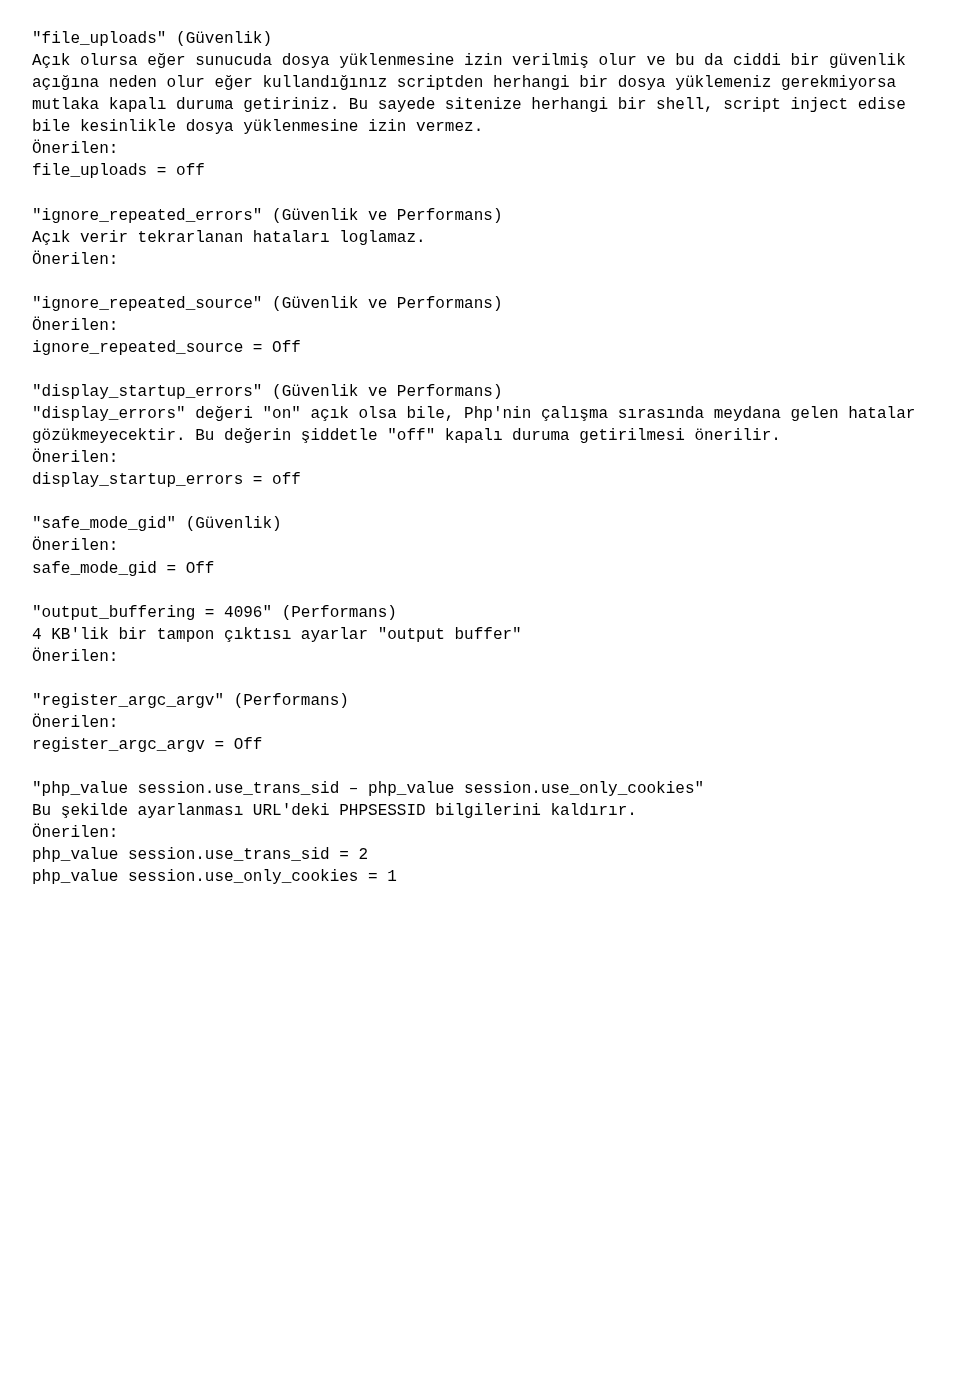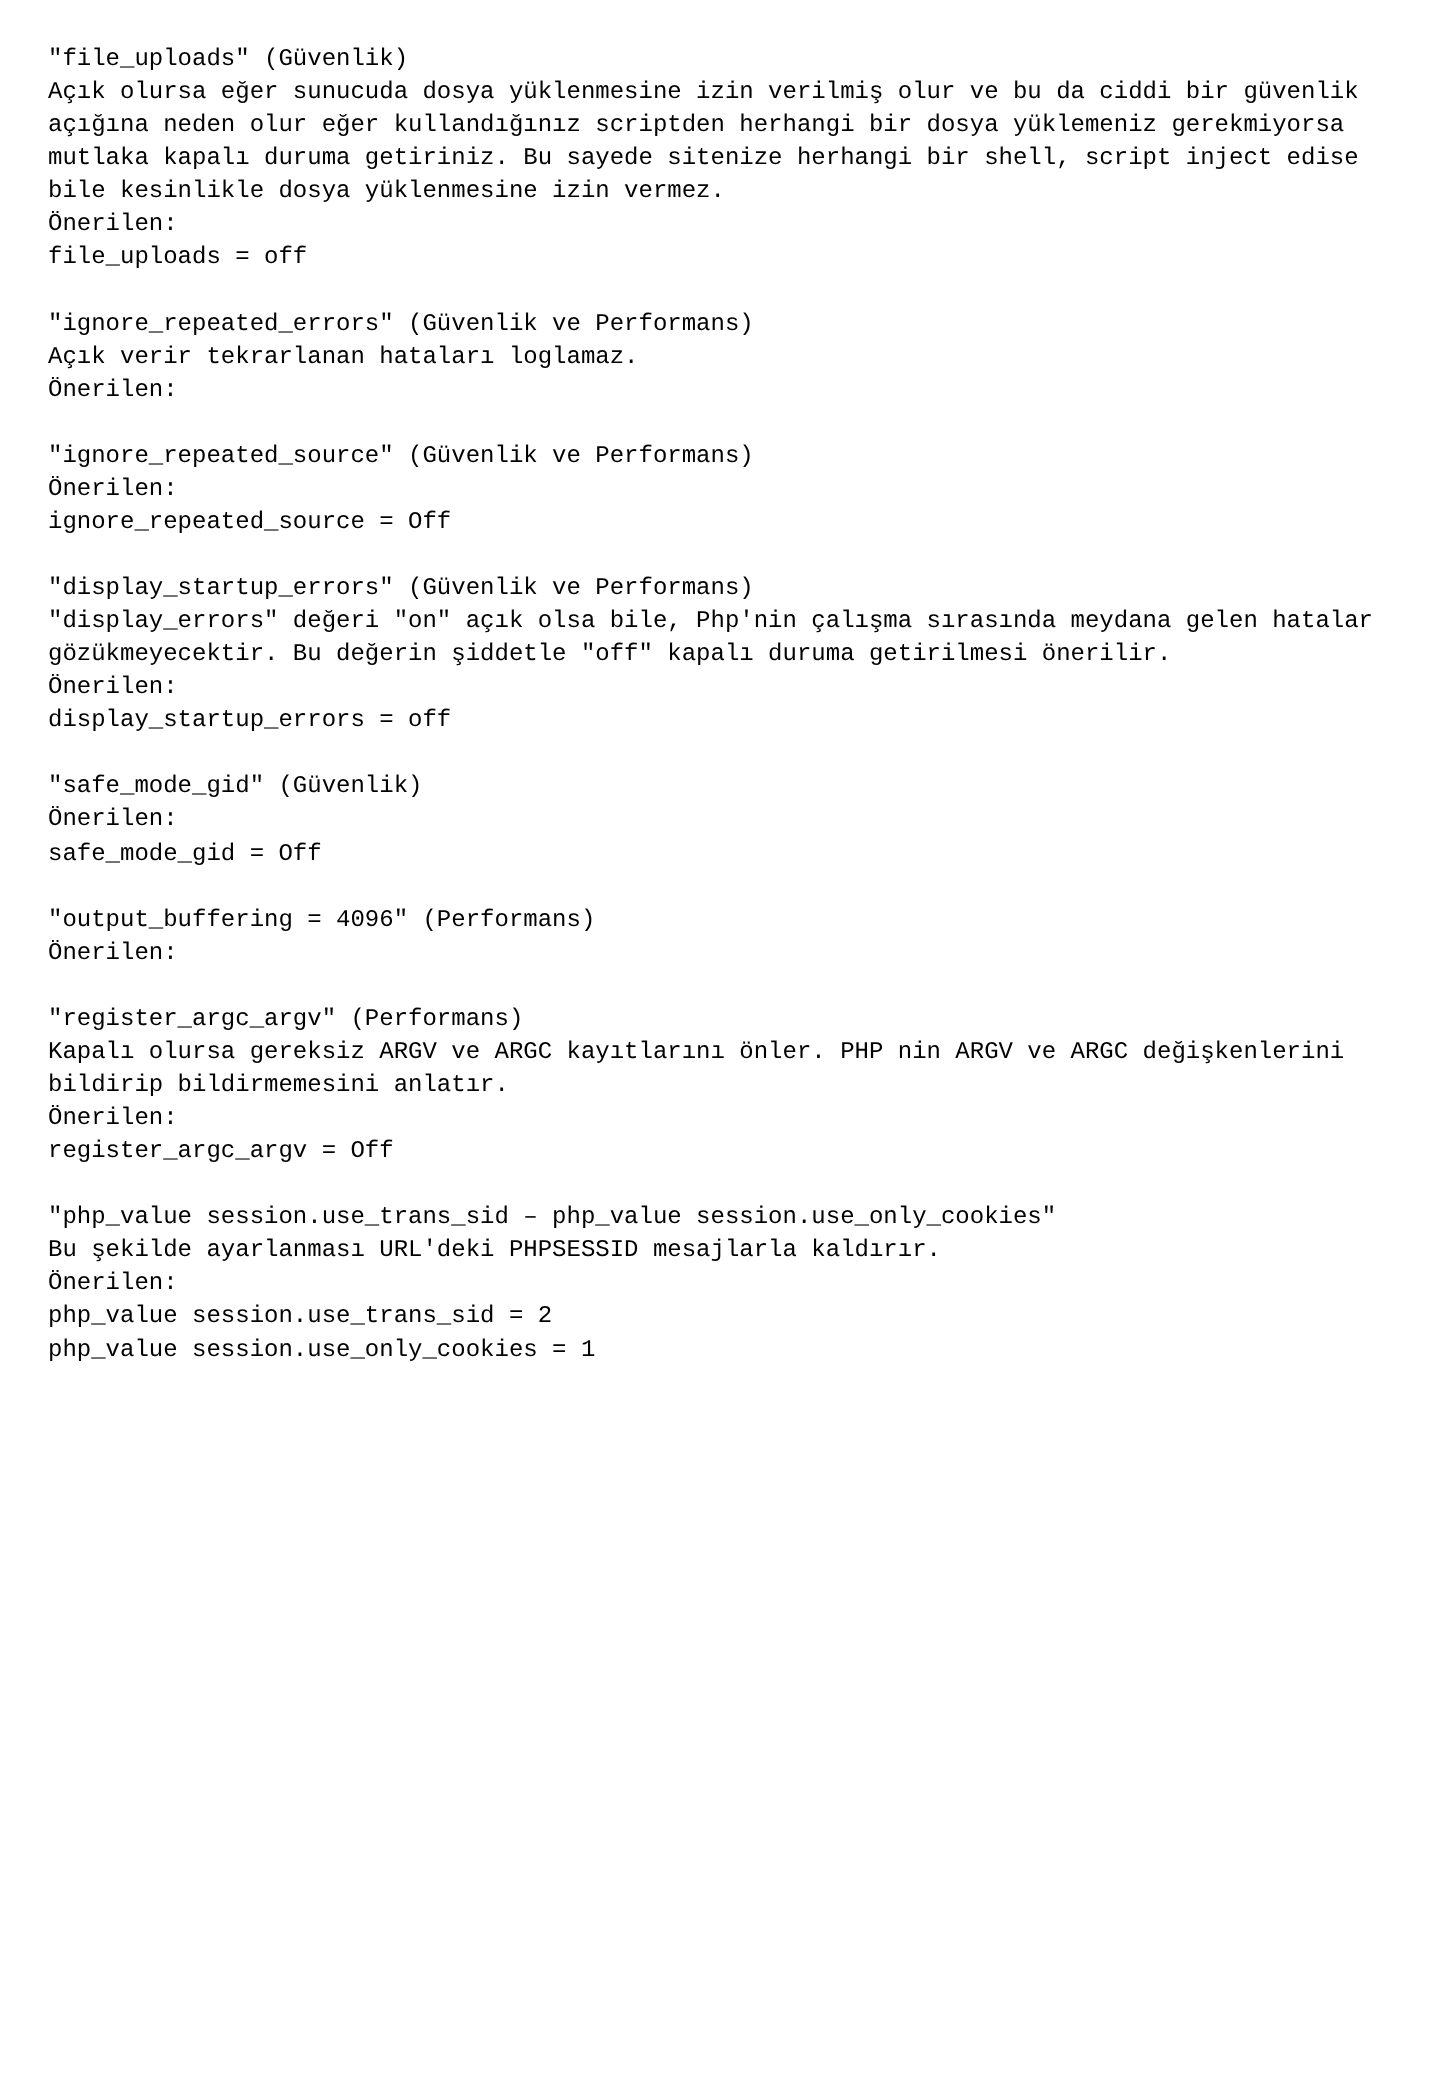--- a/index.html
+++ b/index.html
@@ -47,28 +47,28 @@
       <p>Önerilen:</p>
       <p>display_startup_errors = off</p>
     </div>
     <div class="section">
       <p>"safe_mode_gid" (Güvenlik)</p>
       <p>Önerilen:</p>
       <p>safe_mode_gid = Off</p>
     </div>
     <div class="section">
       <p>"output_buffering = 4096″ (Performans)</p>
+      <p>4 KB'lik bir tampon çıktısı ayarlar "output buffer"</p>
       <p>Önerilen:</p>
     </div>
     <div class="section">
       <p>"register_argc_argv" (Performans)</p>
-      <p>Kapalı olursa gereksiz ARGV ve ARGC kayıtlarını önler. PHP nin ARGV ve ARGC değişkenlerini bildirip bildirmemesini anlatır.</p>
       <p>Önerilen:</p>
       <p>register_argc_argv = Off</p>
     </div>
     <div class="section">
       <p>"php_value session.use_trans_sid – php_value session.use_only_cookies"</p>
-      <p>Bu şekilde ayarlanması URL'deki PHPSESSID mesajlarla kaldırır.</p>
+      <p>Bu şekilde ayarlanması URL'deki PHPSESSID bilgilerini kaldırır.</p>
       <p>Önerilen:</p>
       <p>php_value session.use_trans_sid = 2</p>
       <p>php_value session.use_only_cookies = 1</p>
     </div>
   </div>
 
 </body></html>

